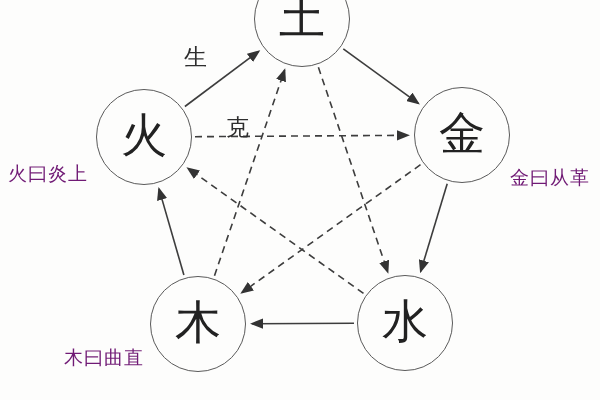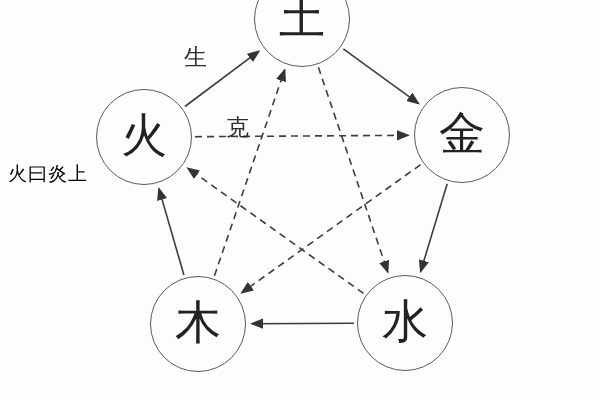--- a/index.html
+++ b/index.html
@@ -34,21 +34,21 @@
   }
   .node .char {
     font-size: 46px;
     color: #222222;
     line-height: 1;
     transform: translateY(-1px);
   }
   .caption {
     position: absolute;
     font-size: 19px;
-    color: #000000;
+    color: #701a75;
     letter-spacing: 1px;
     white-space: nowrap;
     line-height: 1;
   }
   .cycle-label {
     position: absolute;
     font-size: 23px;
     color: #2e2e2e;
     line-height: 1;
   }
@@ -95,14 +95,16 @@
     <span class="char">木</span>
   </div>
   <div class="node" style="left: 357px; top: 275px; height: 96px; width: 96px;">
     <span class="char">水</span>
   </div>
 
   <div class="cycle-label label-sheng">生</div>
   <div class="cycle-label label-ke">克</div>
 
   <div class="caption caption-fire">火曰炎上</div>
+  <div class="caption caption-metal">金曰从革</div>
+  <div class="caption caption-wood">木曰曲直</div>
 
 </div>
 
 </body></html>

